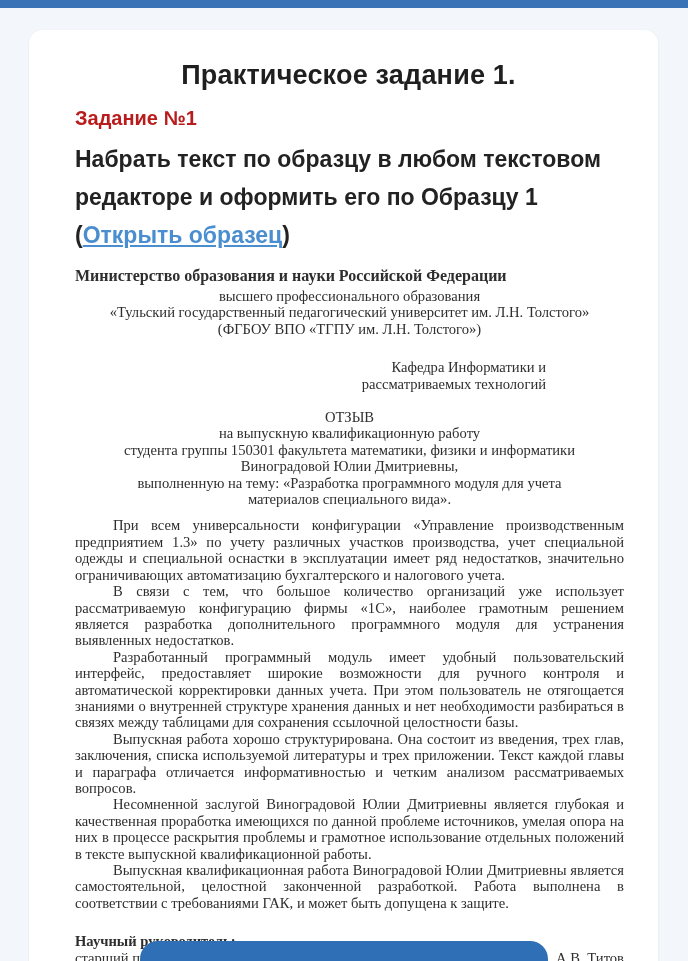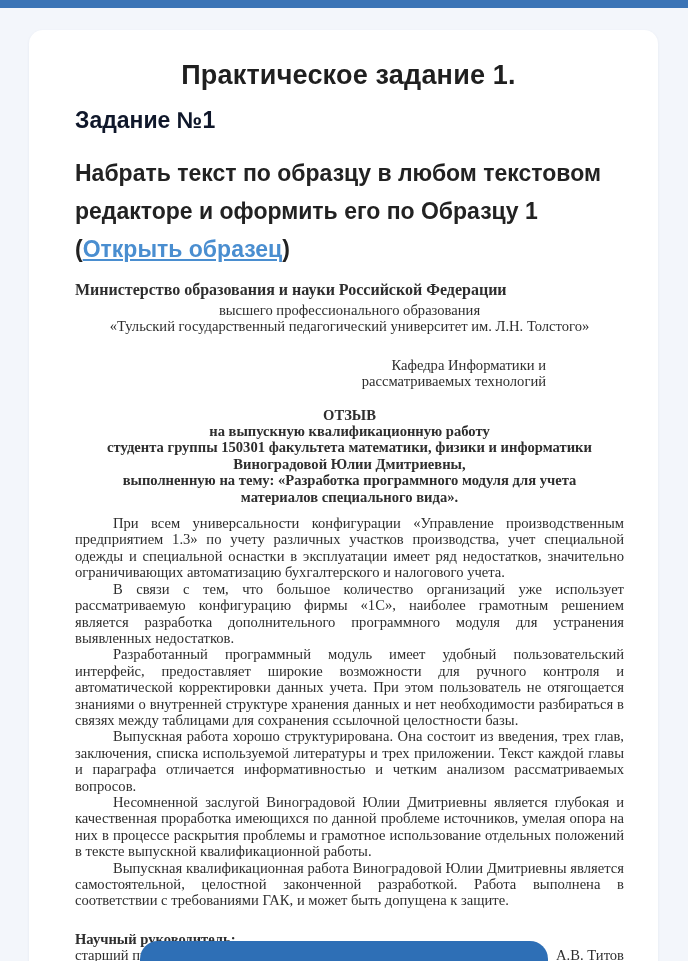--- a/index.html
+++ b/index.html
@@ -24,22 +24,22 @@
     box-shadow: 0 1px 3px rgba(60,80,120,0.08);
     padding: 30px 36px 0 46px;
   }
   .page-title {
     font-size: 27px; font-weight: bold; color: #1f1f1f;
     text-align: center;
     margin-bottom: 16px;
     letter-spacing: 0.2px;
   }
   .task-heading {
-    font-size: 23px; font-weight: bold; color: #0f172a;
-    margin-bottom: 20px;
+    font-size: 20px; font-weight: bold; color: #b91c1c;
+    margin-bottom: 10px;
   }
   .task-text {
     font-size: 23px; color: #222222;
     line-height: 38px;
     margin-bottom: 12px;
     max-width: 530px;
     font-weight: bold;
   }
   .task-link {
     color: #4a8ed0;
@@ -61,21 +61,21 @@
     margin-bottom: 2px;
   }
   .doc-header-lines { text-align: center; }
   .doc-department {
     text-align: right;
     padding-right: 78px;
     margin-top: 22px;
   }
   .doc-title-block {
     text-align: center;
-    font-weight: bold;
+    font-weight: normal;
     margin-top: 17px;
     margin-bottom: 10px;
   }
   .doc-paragraphs p {
     text-align: justify;
     text-indent: 38px;
     margin: 0;
   }
   .doc-signature { margin-top: 22px; }
   .doc-signature-heading { font-weight: bold; }
@@ -108,20 +108,21 @@
 
   <div class="task-text"><span>Набрать текст по образцу в любом текстовом редакторе и оформить его по Образцу 1 (</span><span class="task-link">Открыть образец</span><span>)</span></div>
 
   <div class="doc">
 
     <div class="doc-ministry">Министерство образования и науки Российской Федерации</div>
 
     <div class="doc-header-lines">
         <div>высшего профессионального образования</div>
         <div>«Тульский государственный педагогический университет им. Л.Н. Толстого»</div>
+        <div>(ФГБОУ ВПО «ТГПУ им. Л.Н. Толстого»)</div>
       </div>
 
     <div class="doc-department">
         <div>Кафедра Информатики и</div>
         <div>рассматриваемых технологий</div>
       </div>
 
     <div class="doc-title-block">
         <div>ОТЗЫВ</div>
         <div>на выпускную квалификационную работу</div>

